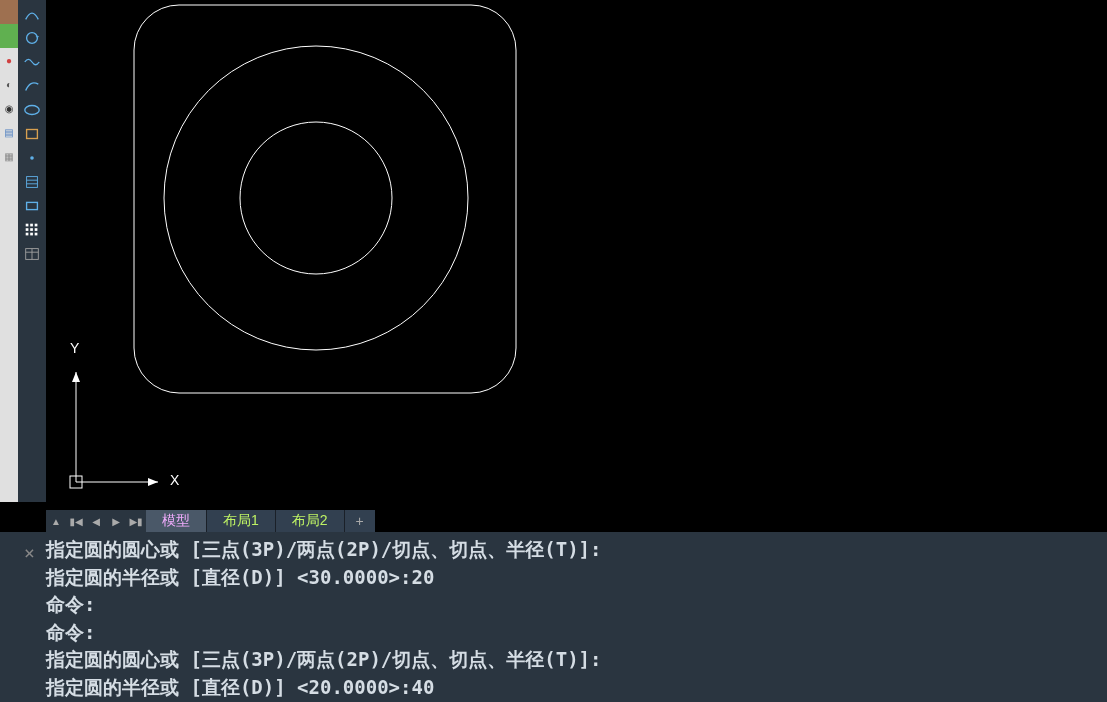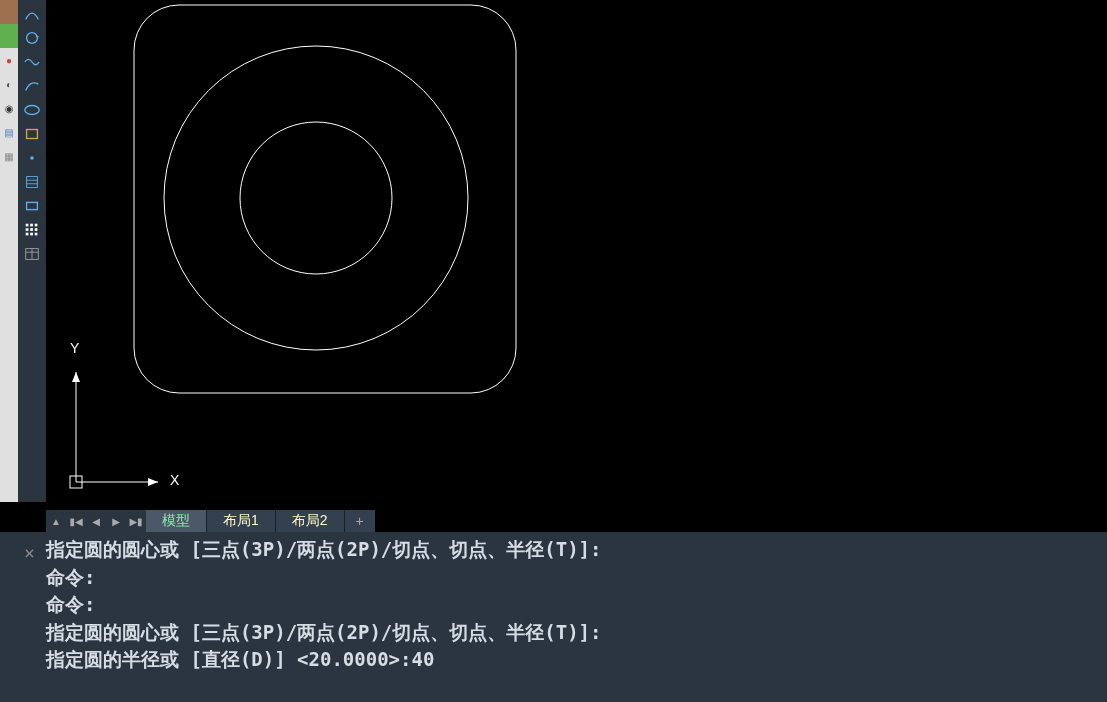--- a/index.html
+++ b/index.html
@@ -94,29 +94,29 @@
       justify-content: center;
       color: #aaa;
       cursor: pointer;
       font-size: 10px;
     }
     .tab {
       height: 22px;
       padding: 0 16px;
       display: flex;
       align-items: center;
-      color: #fef9c3;
+      color: #bef264;
       font-size: 14px;
       background: #324050;
       border-right: 1px solid #1a2028;
       cursor: pointer;
     }
     .tab.active {
       background: #4a5868;
-      color: #86efac;
+      color: #f0abfc;
     }
     .tab-add {
       width: 30px;
       height: 22px;
       display: flex;
       align-items: center;
       justify-content: center;
       color: #aaa;
       cursor: pointer;
       font-size: 14px;
@@ -266,17 +266,18 @@
       <span>布局2</span>
     </div>
   <div class="tab-add">
       <span>+</span>
     </div>
 </div>
 
 <div class="command-area">
   <div class="command-close">×</div>
   <div class="cmd-line">指定圆的圆心或 [三点(3P)/两点(2P)/切点、切点、半径(T)]:</div>
+  <div class="cmd-line">指定圆的半径或 [直径(D)] &lt;30.0000&gt;:20</div>
   <div class="cmd-line">命令:</div>
   <div class="cmd-line">命令:</div>
   <div class="cmd-line">指定圆的圆心或 [三点(3P)/两点(2P)/切点、切点、半径(T)]:</div>
   <div class="cmd-line">指定圆的半径或 [直径(D)] &lt;20.0000&gt;:40</div>
 </div>
 
 </body></html>

